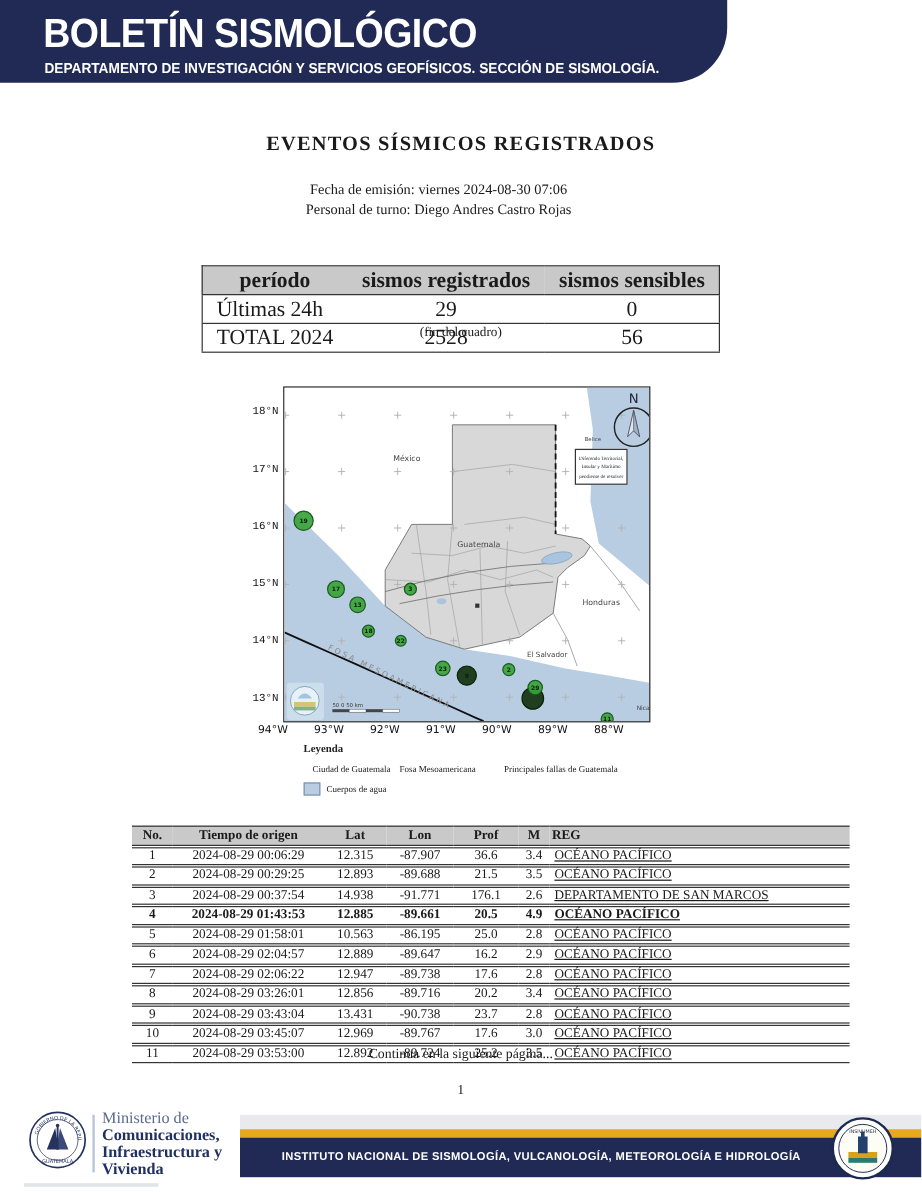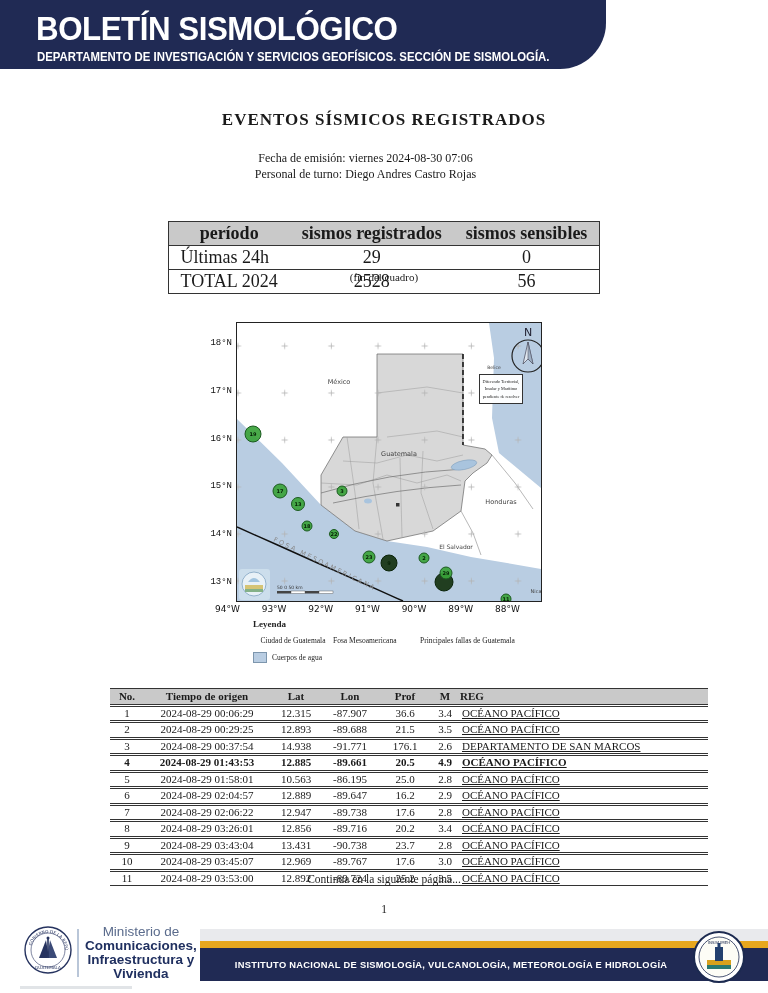--- a/index.html
+++ b/index.html
@@ -59,21 +59,21 @@
   .col-no{width:30px;} .col-time{width:122px;} .col-lat{width:48px;} .col-lon{width:52px;}
   .col-prof{width:50px;} .col-m{width:22px;}
   .col-reg{text-align:left;}
   table.events td.col-reg{text-align:left;padding-left:4px;text-decoration:underline;}
   tr.bold-row td{font-weight:bold;}
   .continuation{position:absolute;left:0;top:873px;width:768px;text-align:center;font-size:11.5px;}
   .page-number{position:absolute;left:0;top:903px;width:768px;text-align:center;font-size:11.5px;}
   
   .seal{position:absolute;left:23px;top:925px;}
   .footer-sep{position:absolute;left:77px;top:929px;width:2px;height:48px;background:#b9c6d8;}
-  .ministry{position:absolute;left:85px;top:925px;font-family:Liberation Sans, sans-serif;line-height:14px;text-align:center;}
+  .ministry{position:absolute;left:85px;top:925px;font-family:Liberation Serif, serif;line-height:14px;}
   .ministry .m1{font-size:13.5px;color:#5a6b8c;}
   .ministry .mb{font-size:13.5px;font-weight:bold;color:#203060;}
   .bar-gray{position:absolute;left:200px;top:929px;width:568px;height:12px;background:#e9eaed;}
   .bar-gold{position:absolute;left:200px;top:941px;width:568px;height:7px;background:var(--gold,#e7a71e);}
   .bar-navy{position:absolute;left:200px;top:948px;width:568px;height:33px;background:var(--navy,#202a54);}
   .institute{position:absolute;left:210px;top:948px;width:492px;height:33px;line-height:33px;text-align:center;
           color:#fff;font-family:"Liberation Sans",sans-serif;font-weight:bold;font-size:9.5px;letter-spacing:.3px;
           transform:scaleX(.98);transform-origin:left;white-space:nowrap;}
   .insivumeh-logo{position:absolute;left:692px;top:930px;}
   .artifact{position:absolute;left:20px;top:986px;width:112px;height:3px;background:#c9cdd4;opacity:.55;}

